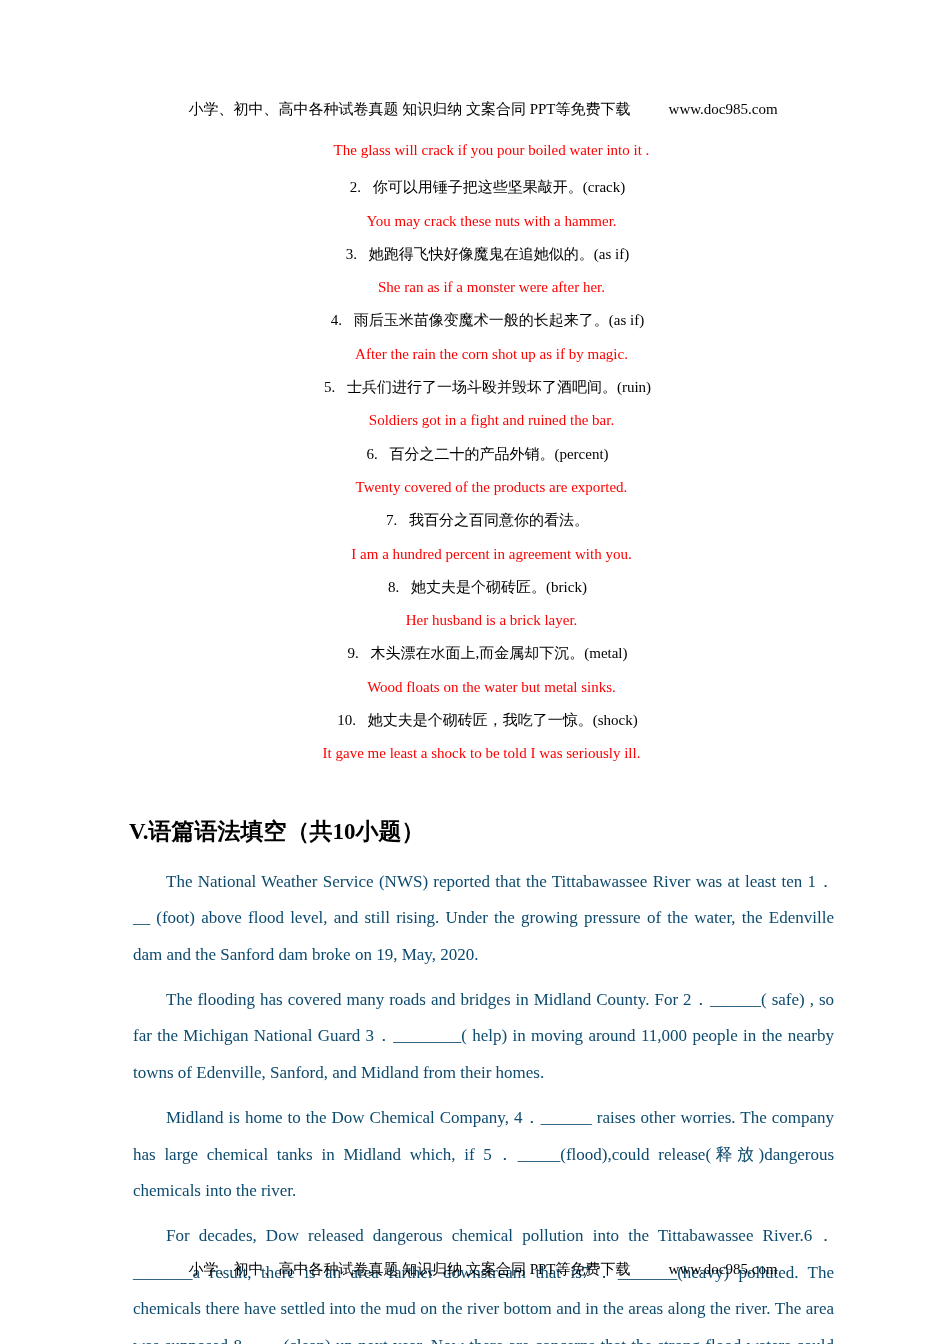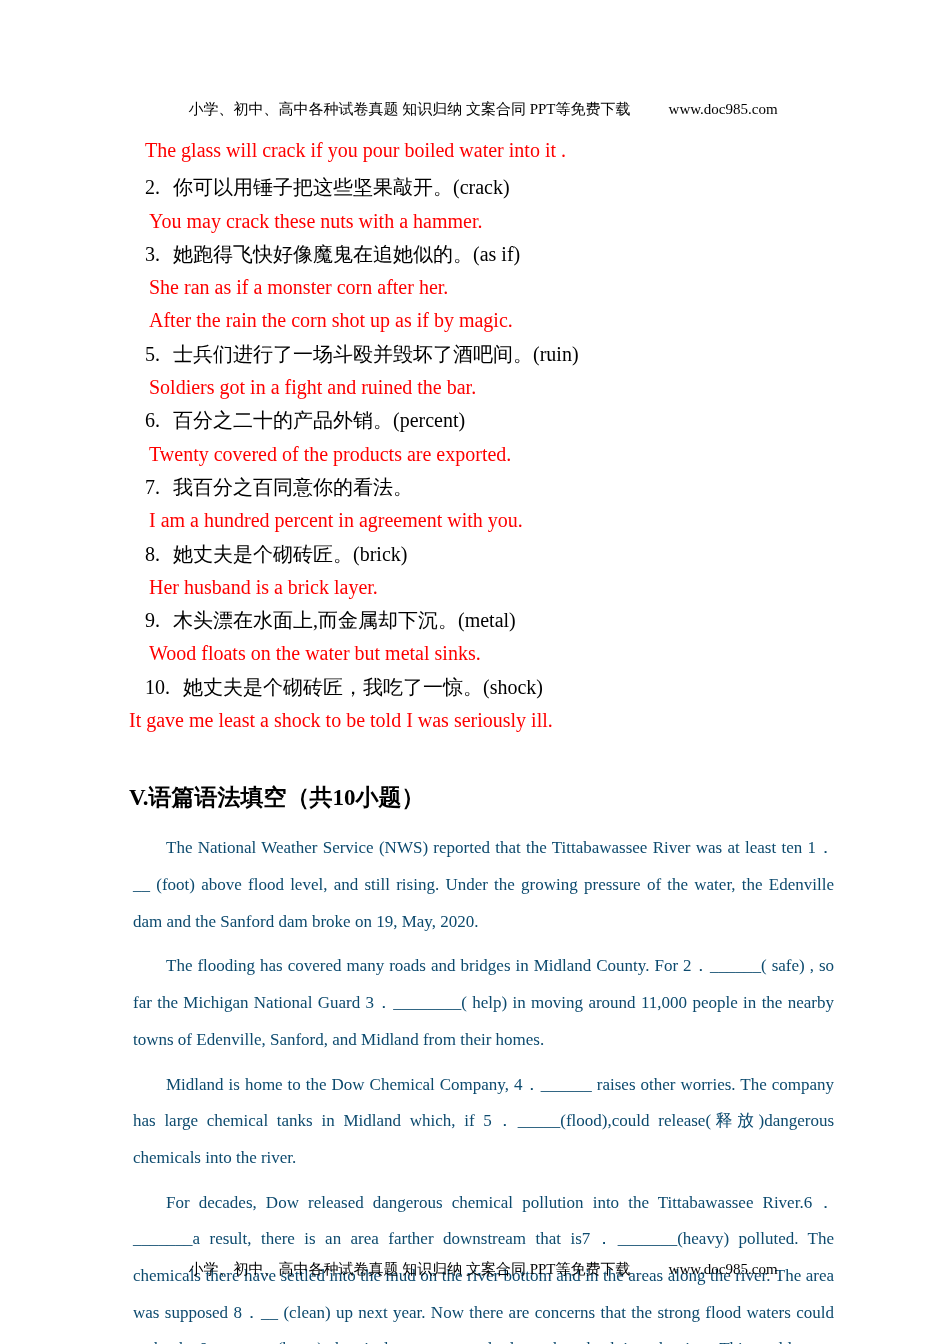--- a/index.html
+++ b/index.html
@@ -20,21 +20,21 @@
     color:#000;
     white-space:nowrap;
   }
   .running-head { top:88px; }
   .running-foot { top:1248px; }
   .site-link { margin-left:30px; color:#000; text-decoration:none; }
   .content {
     position:absolute;
     top:122px; left:113px; width:725px;
   }
-  .line { font-size:20px; line-height:25.3px; }
+  .line { font-size:15px; line-height:25.3px;text-align:center; }
   .q { color:#000;margin-left:8px; }
   .num { color:#000; }
   .ans { color:#fe0000; padding-left:20px; }
   .ans.flush { padding-left:0; }
   .section-title {
     margin-top:40px;
     font-size:23px;
     font-weight:bold;
     line-height:25px;
     color:#000;
@@ -58,21 +58,22 @@
     <span>小学、初中、高中各种试卷真题  知识归纳  文案合同  PPT等免费下载</span><span class="site-link">www.doc985.com</span>
   </div>
 
   <div class="content">
     <div class="line ans">The glass will crack if you pour boiled water into it .</div>
 
     <div id="exercise-list">
         <div class="line q"><span class="num">2. </span><span>你可以用锤子把这些坚果敲开。(crack)</span></div>
         <div class="line ans">You may crack these nuts with a hammer.</div>
         <div class="line q"><span class="num">3. </span><span>她跑得飞快好像魔鬼在追她似的。(as if)</span></div>
-        <div class="line ans">She ran as if a monster corn after her.</div>
+        <div class="line ans">She ran as if a monster were after her.</div>
+        <div class="line q"><span class="num">4. </span><span>雨后玉米苗像变魔术一般的长起来了。(as if)</span></div>
         <div class="line ans">After the rain the corn shot up as if by magic.</div>
         <div class="line q"><span class="num">5. </span><span>士兵们进行了一场斗殴并毁坏了酒吧间。(ruin)</span></div>
         <div class="line ans">Soldiers got in a fight and ruined the bar.</div>
         <div class="line q"><span class="num">6. </span><span>百分之二十的产品外销。(percent)</span></div>
         <div class="line ans">Twenty covered of the products are exported.</div>
         <div class="line q"><span class="num">7. </span><span>我百分之百同意你的看法。</span></div>
         <div class="line ans">I am a hundred percent in agreement with you.</div>
         <div class="line q"><span class="num">8. </span><span>她丈夫是个砌砖匠。(brick)</span></div>
         <div class="line ans">Her husband is a brick layer.</div>
         <div class="line q"><span class="num">9. </span><span>木头漂在水面上,而金属却下沉。(metal)</span></div>

